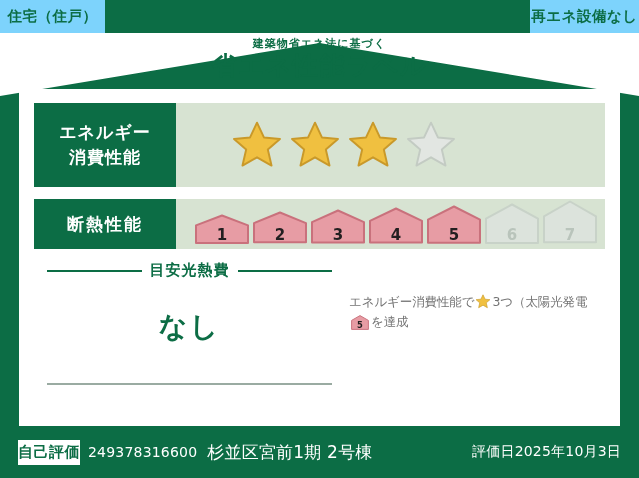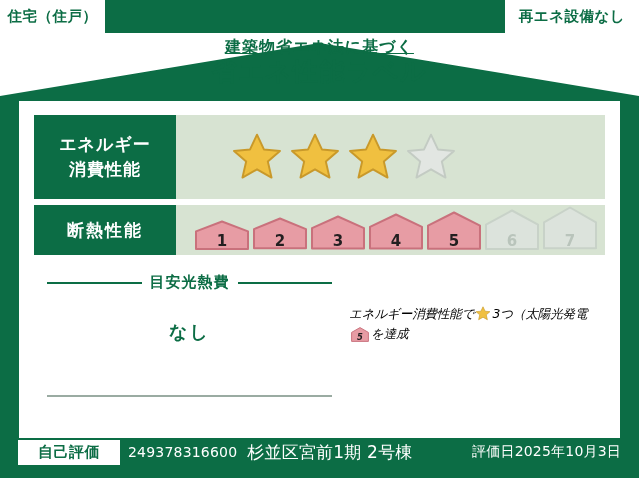--- a/index.html
+++ b/index.html
@@ -13,79 +13,78 @@
     position:relative;
     width:639px;height:478px;
     background:#0c6d45;
     box-sizing:border-box;
   }
 
   
   .badge-tl,.badge-tr{
     position:absolute;top:0;
     height:33px;
-    background:#ffffff;
+    background:#7dd3fc;
     color:#0c6d45;
     font-weight:bold;
     font-size:14.5px;
     display:flex;align-items:center;justify-content:center;
     letter-spacing:0.5px;
     z-index:6;
   }
   .badge-tl{left:0;width:105px;}
-  .badge-tr{right:0;width:134px;}
+  .badge-tr{right:0;width:109px;}
 
   
   .roof-white{
     position:absolute;
     left:0;top:0;width:639px;height:96px;
     background:#ffffff;
     clip-path:polygon(0 33px, 0 96px, 319.5px 43px, 639px 96px, 639px 33px);
     z-index:2;
   }
   .roof-green-top{
     position:absolute;left:0;top:0;width:639px;height:34px;
     background:#0c6d45;z-index:1;
   }
 
   
   .title-wrap{
     position:absolute;left:0;top:38px;width:639px;
     text-align:center;z-index:7;
   }
   .title-sub{
-    font-size:16px;font-weight:bold;color:#0c6d45;
-    letter-spacing:1px;line-height:1.1;text-decoration:underline;
+    font-size:11px;font-weight:bold;color:#0c6d45;
+    letter-spacing:1px;line-height:1.1;
   }
   .title-main{
     font-size:25px;font-weight:bold;color:#0c6d45;
     letter-spacing:1.5px;line-height:1.25;margin-top:0;
   }
 
   
   .card{
     position:absolute;
     left:19px;top:89px;
     width:601px;height:337px;
     background:#ffffff;
     z-index:5;
     box-sizing:border-box;
-    margin-top:12px;
   }
 
   
   .perf-row{
     position:absolute;
     left:15px;width:571px;
     background:#d7e3d2;
     display:flex;align-items:center;
     box-sizing:border-box;
   }
   .perf-row.energy{top:14px;height:84px;}
-  .perf-row.insul{top:104px;height:50px;}
+  .perf-row.insul{top:110px;height:50px;}
 
   .perf-tag{
     background:#0c6d45;color:#ffffff;
     font-weight:bold;
     display:flex;flex-direction:column;
     align-items:center;justify-content:center;
     box-sizing:border-box;
     height:100%;
     flex:0 0 auto;
   }
@@ -114,60 +113,60 @@
   
   .cost-block{position:absolute;left:28px;top:172px;width:285px;}
   .cost-head{
     display:flex;align-items:center;gap:8px;
     color:#0c6d45;font-weight:bold;font-size:15px;
     letter-spacing:1px;
   }
   .cost-head .rule{flex:1 1 auto;height:2px;background:#0c6d45;}
   .cost-value{
     margin-top:28px;text-align:center;
-    font-size:18px;font-weight:bold;color:#0c6d45;
+    font-size:28px;font-weight:bold;color:#0c6d45;
     letter-spacing:2px;
   }
   .cost-divider{
     position:absolute;left:28px;top:294px;width:285px;height:2px;
     background:#9aaba2;
   }
 
   
   .zeh-block{position:absolute;left:330px;top:196px;width:258px;}
   .zeh-head{display:flex;align-items:center;gap:8px;}
   .zeh-check{
     width:19px;height:19px;flex:0 0 auto;
     border:1.5px solid #9e9e9e;background:#ffffff;
     display:flex;align-items:center;justify-content:center;
     box-sizing:border-box;
   }
   .zeh-title{font-size:17px;font-weight:bold;color:#0c6d45;letter-spacing:0.5px;}
   .zeh-desc{
     margin-top:7px;
-    font-size:12.5px;color:#000000;
-    line-height:1.62;letter-spacing:-0.1px;font-style:italic;
+    font-size:12.5px;color:#737373;
+    line-height:1.62;letter-spacing:-0.1px;
   }
   .inline-star{vertical-align:-3px;margin:0 1px;}
   .inline-house{vertical-align:-4px;margin:0 2px;}
 
   
   .footer{
     position:absolute;left:0;bottom:0;
     width:639px;height:52px;
     z-index:6;
     display:flex;align-items:center;
     color:#ffffff;
     box-sizing:border-box;
     padding:0 18px;
   }
   .footer-badge{
     background:#ffffff;color:#0c6d45;
     font-weight:bold;font-size:15px;
-    padding:3px 20px;
+    padding:3px 0;
     letter-spacing:0.5px;
     flex:0 0 auto;
   }
   .footer-id{font-size:14px;margin-left:8px;letter-spacing:0.2px;}
   .footer-addr{font-size:17px;margin-left:10px;letter-spacing:0.2px;}
   .footer-date{margin-left:auto;font-size:14px;letter-spacing:0.2px;padding-left:28px;}
 </style>
 </head>
 <body>
 

